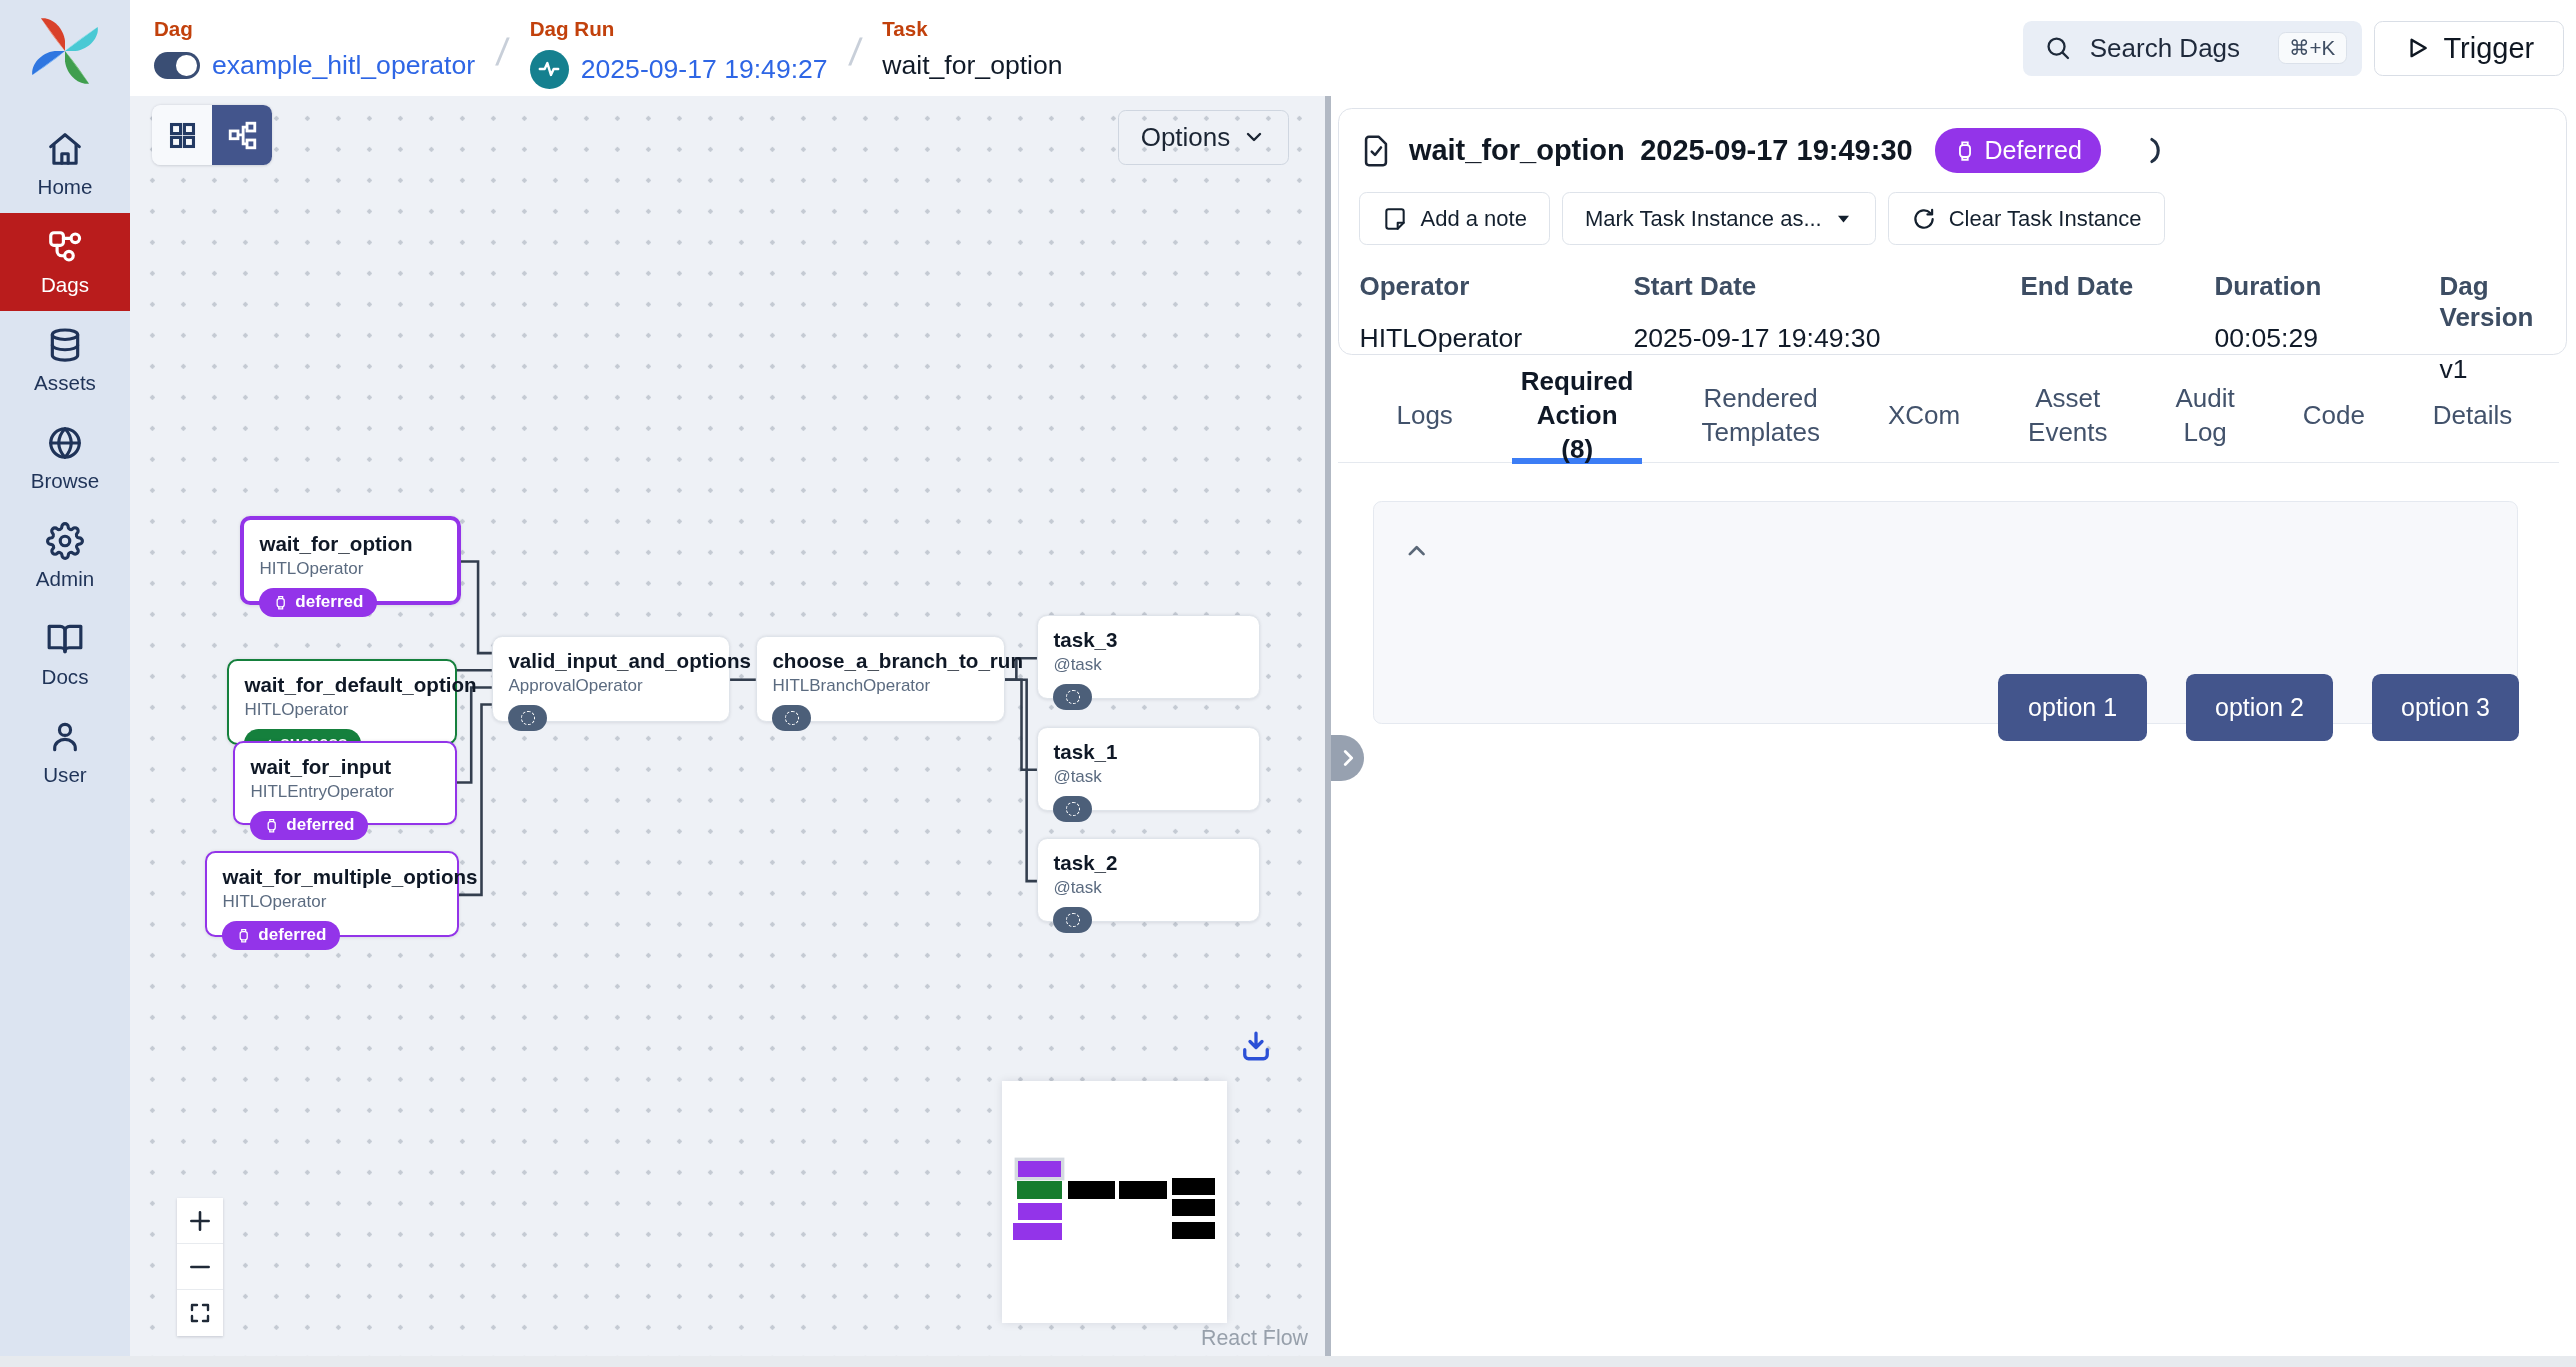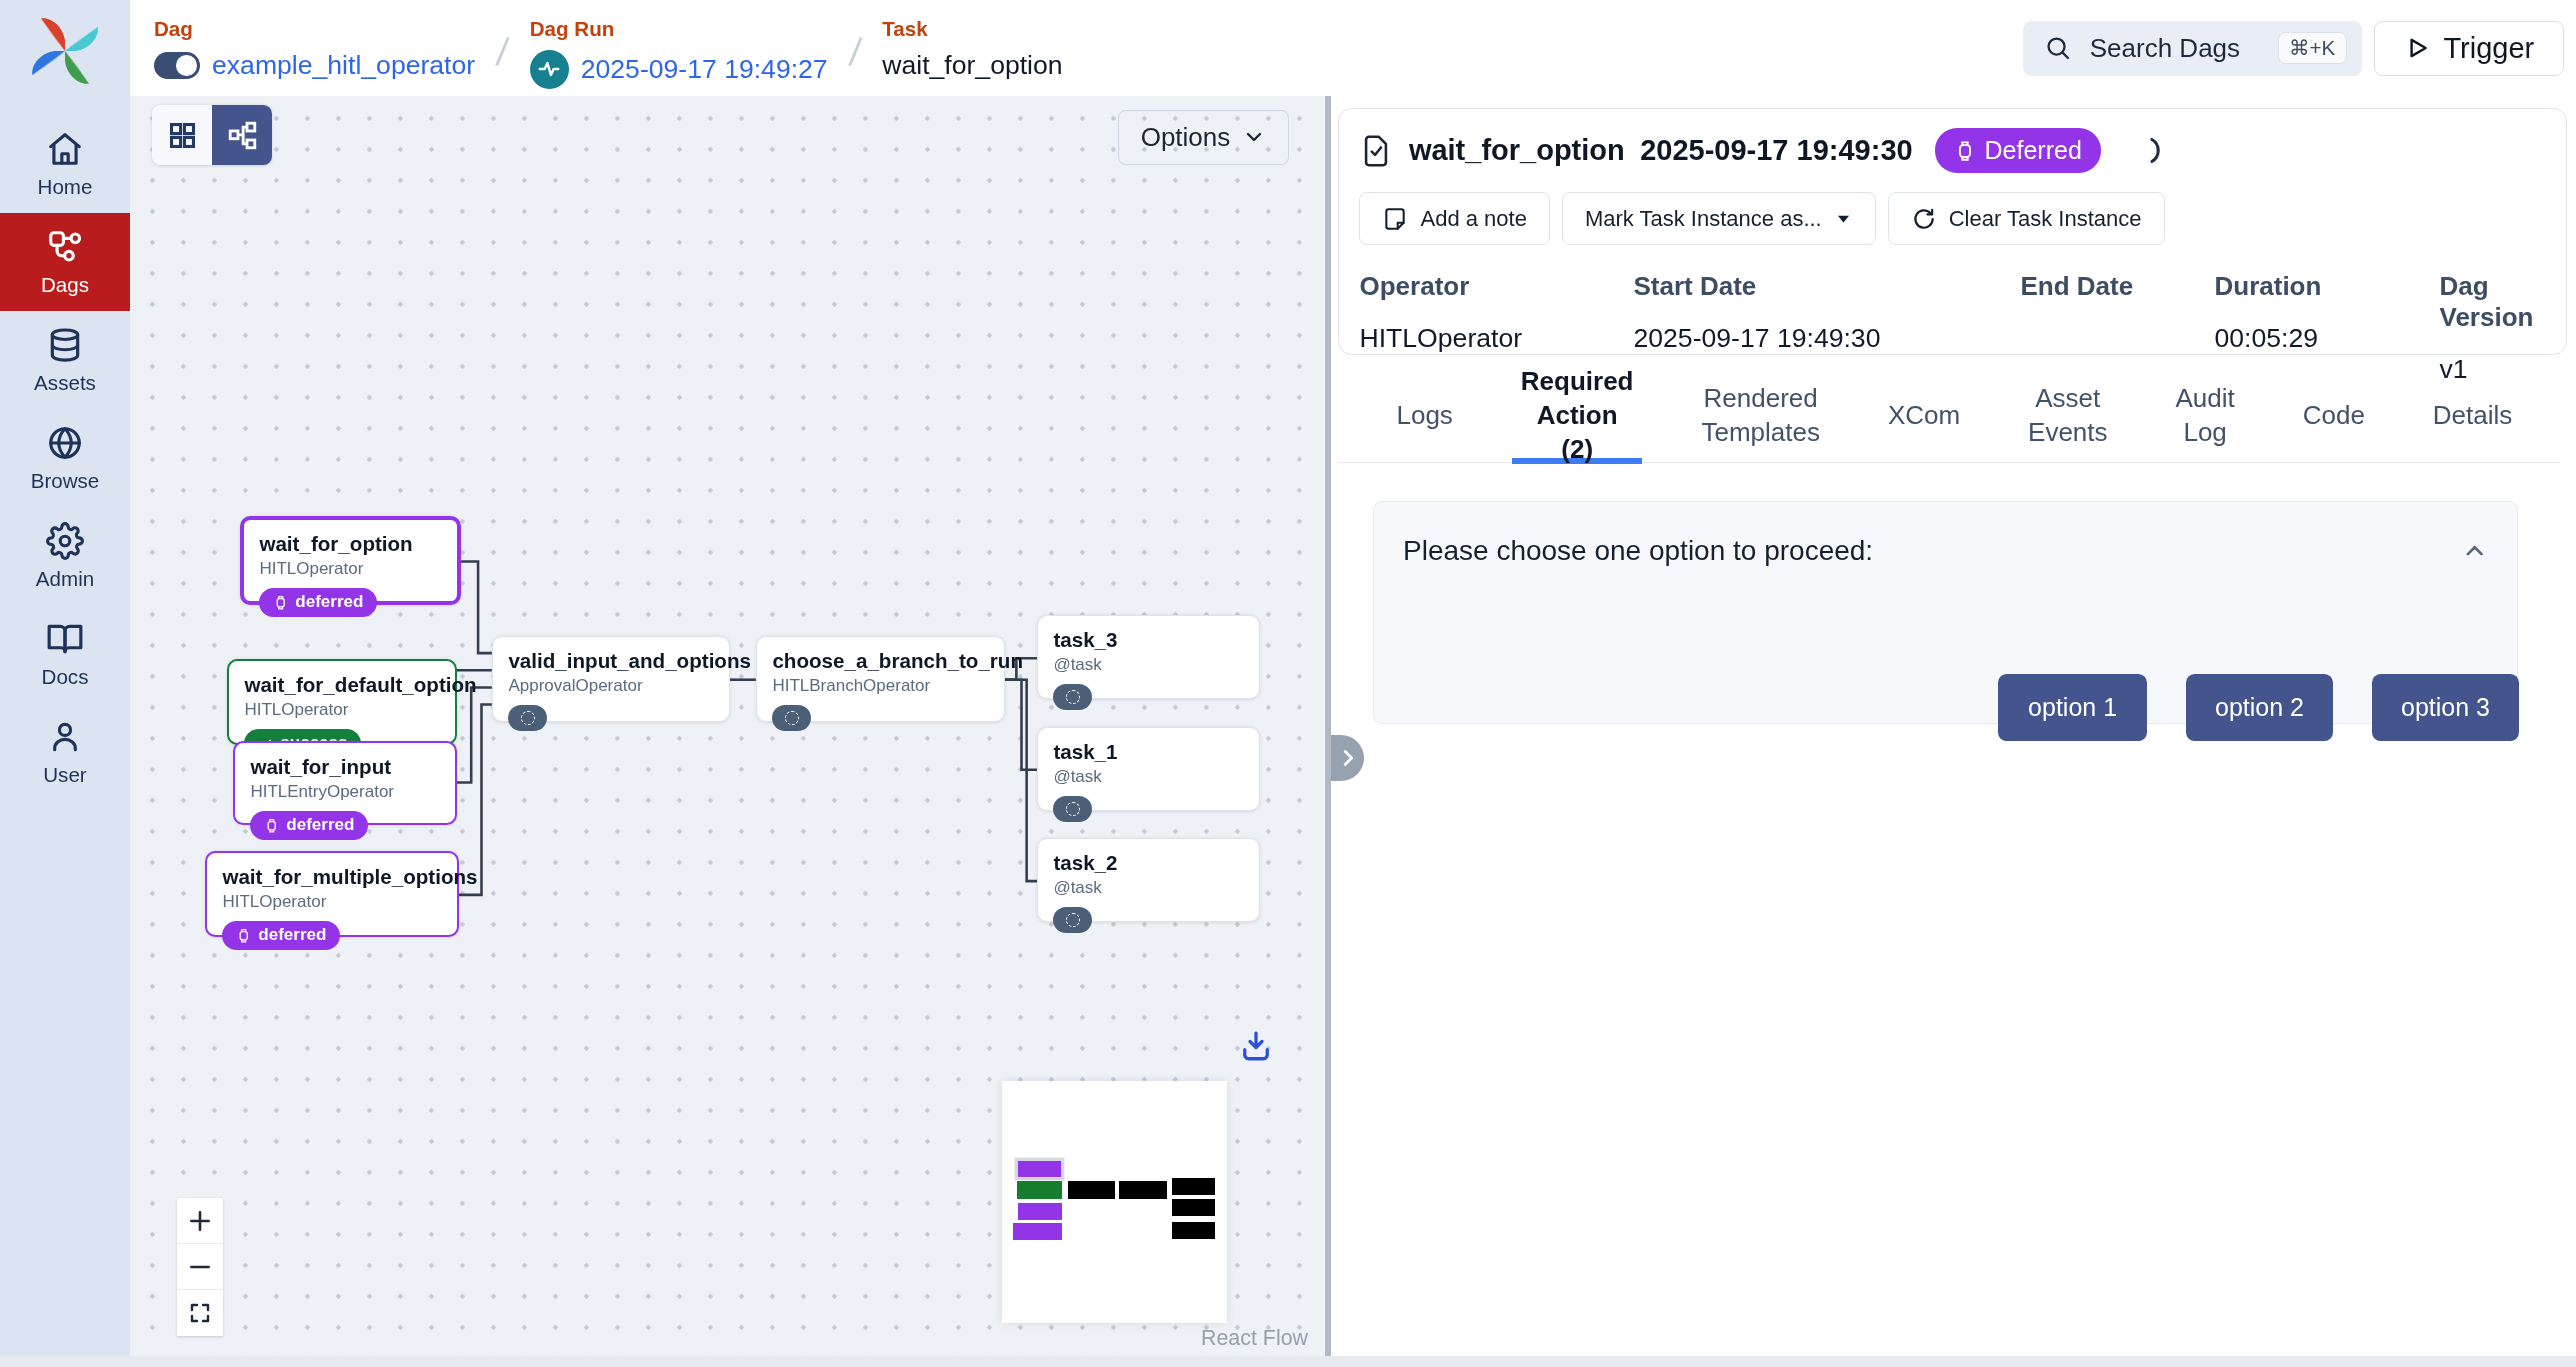--- a/index.html
+++ b/index.html
@@ -480,31 +480,30 @@
         </div>
         <div>
           <div class="d-label">Dag Version</div>
           <div class="d-value">v1</div>
         </div>
       </div>
     </div>
 
     <div class="tabs">
       <div class="tab">Logs</div>
-      <div class="tab wrap active">Required Action (2)</div>
+      <div class="tab wrap active">Required Action (8)</div>
       <div class="tab wrap">Rendered Templates</div>
       <div class="tab">XCom</div>
       <div class="tab wrap">Asset Events</div>
       <div class="tab wrap">Audit Log</div>
       <div class="tab">Code</div>
       <div class="tab">Details</div>
     </div>
 
     <div class="ra-card">
-      <div class="ra-prompt">Please choose one option to proceed:</div>
       <div class="collapse-btn">
         <svg class="icon" width="27.4" height="27.4" viewBox="0 0 24 24" fill="none" stroke="#5b6878" stroke-width="2.4" stroke-linecap="round" stroke-linejoin="round">
             <polyline points="6,15 12,9 18,15"></polyline>
           </svg>
       </div>
     </div>
 
     <div class="ra-options">
       <div class="opt-btn" style="min-width:149px;">option 1</div>
       <div class="opt-btn">option 2</div>

